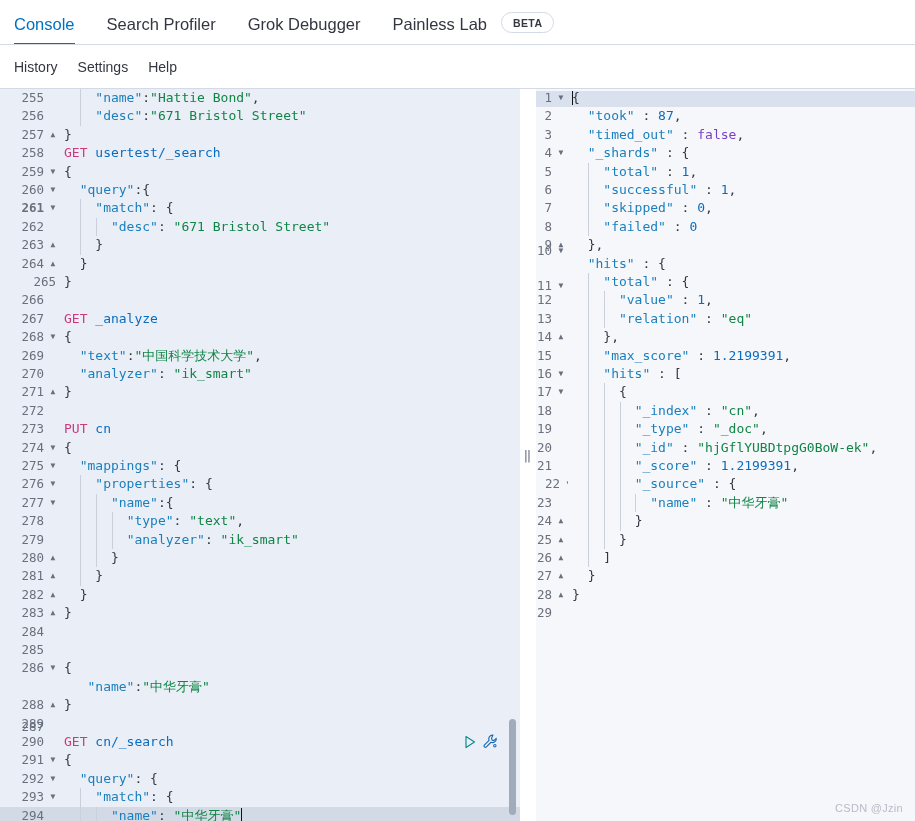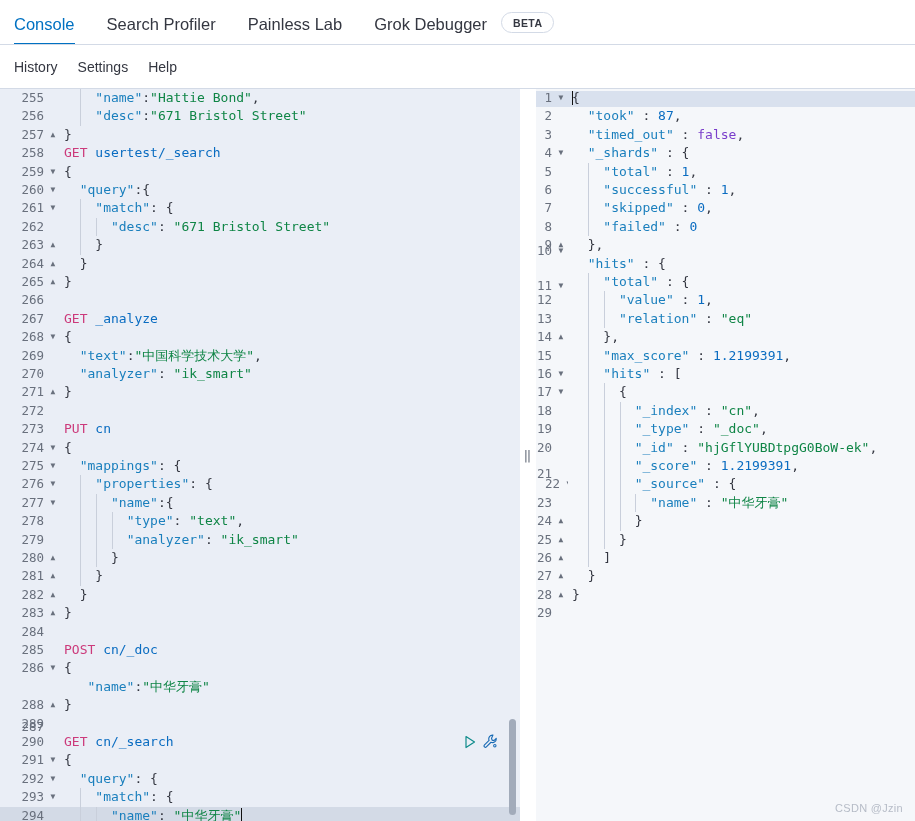--- a/index.html
+++ b/index.html
@@ -151,47 +151,47 @@
     z-index:9;letter-spacing:.3px;
   }
   .tophair{position:absolute;left:0;right:0;top:0;height:2px;background:#f5f7fa;z-index:4;}
 </style>
 </head>
 <body>
 
 <div class="topbar">
   <div class="tab active"><span>Console</span></div>
   <div class="tab"><span>Search Profiler</span></div>
+  <div class="tab"><span>Grok Debugger</span></div>
   <div class="tab"><span>Painless Lab</span></div>
-  <div class="tab"><span>Grok Debugger</span></div>
   <div class="beta">BETA</div>
 </div>
 <div class="tabrule"></div>
 
 <div class="subnav">
   <div class="item">History</div>
   <div class="item">Settings</div>
   <div class="item">Help</div>
 </div>
 
 <div class="console">
 
   <div class="pane left" id="left-pane">
     <div class="gutter">
         <div class="row" style="position:absolute;top:0.0px;left:0;right:0;"><span class="ln">255</span></div>
         <div class="row" style="position:absolute;top:18.4px;left:0;right:0;"><span class="ln">256</span></div>
         <div class="row" style="position:absolute;top:36.8px;left:0;right:0;"><span class="ln">257</span><span class="fold">▲</span></div>
         <div class="row" style="position:absolute;top:55.2px;left:0;right:0;"><span class="ln">258</span></div>
         <div class="row" style="position:absolute;top:73.6px;left:0;right:0;"><span class="ln">259</span><span class="fold">▼</span></div>
         <div class="row" style="position:absolute;top:92.0px;left:0;right:0;"><span class="ln">260</span><span class="fold">▼</span></div>
-        <div class="row" style="position:absolute;top:110.4px;left:0;right:0;"><span class="ln">261</span><span class="fold">▼</span></div>
+        <div class="row" style="position:absolute;top:110.4px;left:0;right:0;font-weight:bold;"><span class="ln">261</span><span class="fold">▼</span></div>
         <div class="row" style="position:absolute;top:128.8px;left:0;right:0;"><span class="ln">262</span></div>
         <div class="row" style="position:absolute;top:147.2px;left:0;right:0;"><span class="ln">263</span><span class="fold">▲</span></div>
         <div class="row" style="position:absolute;top:165.6px;left:0;right:0;"><span class="ln">264</span><span class="fold">▲</span></div>
-        <div class="row" style="position:absolute;top:184.0px;left:0;right:0;"><span class="ln">265</span><span class="fold">▲</span></div>
+        <div class="row" style="position:absolute;top:184.0px;left:12px;right:0;"><span class="ln">265</span><span class="fold">▲</span></div>
         <div class="row" style="position:absolute;top:202.4px;left:0;right:0;"><span class="ln">266</span></div>
         <div class="row" style="position:absolute;top:220.8px;left:0;right:0;"><span class="ln">267</span></div>
         <div class="row" style="position:absolute;top:239.2px;left:0;right:0;"><span class="ln">268</span><span class="fold">▼</span></div>
         <div class="row" style="position:absolute;top:257.6px;left:0;right:0;"><span class="ln">269</span></div>
         <div class="row" style="position:absolute;top:276.0px;left:0;right:0;"><span class="ln">270</span></div>
         <div class="row" style="position:absolute;top:294.4px;left:0;right:0;"><span class="ln">271</span><span class="fold">▲</span></div>
         <div class="row" style="position:absolute;top:312.8px;left:0;right:0;"><span class="ln">272</span></div>
         <div class="row" style="position:absolute;top:331.2px;left:0;right:0;"><span class="ln">273</span></div>
         <div class="row" style="position:absolute;top:349.6px;left:0;right:0;"><span class="ln">274</span><span class="fold">▼</span></div>
         <div class="row" style="position:absolute;top:368.0px;left:0;right:0;"><span class="ln">275</span><span class="fold">▼</span></div>
@@ -239,21 +239,20 @@
         <div class="codeline" style="top:368.0px;">  <span class="k-key">"mappings"</span><span class="k-punc">:</span><span class="k-punc"> </span><span class="k-punc">{</span></div>
         <div class="codeline" style="top:386.4px;"><span class="guide" style="left:20.4px"></span>    <span class="k-key">"properties"</span><span class="k-punc">:</span><span class="k-punc"> </span><span class="k-punc">{</span></div>
         <div class="codeline" style="top:404.8px;"><span class="guide" style="left:20.4px"></span><span class="guide" style="left:36.1px"></span>      <span class="k-key">"name"</span><span class="k-punc">:</span><span class="k-punc">{</span></div>
         <div class="codeline" style="top:423.2px;"><span class="guide" style="left:20.4px"></span><span class="guide" style="left:36.1px"></span><span class="guide" style="left:51.7px"></span>        <span class="k-key">"type"</span><span class="k-punc">:</span><span class="k-punc"> </span><span class="k-str">"text"</span><span class="k-punc">,</span></div>
         <div class="codeline" style="top:441.6px;"><span class="guide" style="left:20.4px"></span><span class="guide" style="left:36.1px"></span><span class="guide" style="left:51.7px"></span>        <span class="k-key">"analyzer"</span><span class="k-punc">:</span><span class="k-punc"> </span><span class="k-str">"ik_smart"</span></div>
         <div class="codeline" style="top:460.0px;"><span class="guide" style="left:20.4px"></span><span class="guide" style="left:36.1px"></span>      <span class="k-punc">}</span></div>
         <div class="codeline" style="top:478.4px;"><span class="guide" style="left:20.4px"></span>    <span class="k-punc">}</span></div>
         <div class="codeline" style="top:496.8px;">  <span class="k-punc">}</span></div>
         <div class="codeline" style="top:515.2px;"><span class="k-punc">}</span></div>
         <div class="codeline" style="top:533.6px;"></div>
-        <div class="codeline" style="top:552.0px;"><span class="k-method">POST</span> <span class="k-url">cn/_doc</span></div>
         <div class="codeline" style="top:570.4px;"><span class="k-punc">{</span></div>
         <div class="codeline" style="top:588.8px;">   <span class="k-key">"name"</span><span class="k-punc">:</span><span class="k-cjk">"中华牙膏"</span></div>
         <div class="codeline" style="top:607.2px;"><span class="k-punc">}</span></div>
         <div class="codeline" style="top:625.6px;"></div>
         <div class="codeline" style="top:644.0px;"><span class="k-method">GET</span> <span class="k-url">cn/_search</span></div>
         <div class="codeline" style="top:662.4px;"><span class="k-punc">{</span></div>
         <div class="codeline" style="top:680.8px;">  <span class="k-key">"query"</span><span class="k-punc">:</span><span class="k-punc"> </span><span class="k-punc">{</span></div>
         <div class="codeline" style="top:699.2px;"><span class="guide" style="left:20.4px"></span>    <span class="k-key">"match"</span><span class="k-punc">:</span><span class="k-punc"> </span><span class="k-punc">{</span></div>
         <div class="codeline hl" style="top:717.6px;"><span class="guide" style="left:20.4px"></span><span class="guide" style="left:36.1px"></span>      <span class="k-key">"name"</span><span class="k-punc">:</span><span class="k-punc"> </span><span class="k-cjk">"中华牙膏"</span><span class="caret"></span></div>
       </div>
@@ -293,21 +292,21 @@
         <div class="row" style="position:absolute;top:188px;left:0;right:0;"><span class="ln">11</span><span class="fold">▼</span></div>
         <div class="row" style="position:absolute;top:202.4px;left:0;right:0;"><span class="ln">12</span></div>
         <div class="row" style="position:absolute;top:220.8px;left:0;right:0;"><span class="ln">13</span></div>
         <div class="row" style="position:absolute;top:239.2px;left:0;right:0;"><span class="ln">14</span><span class="fold">▲</span></div>
         <div class="row" style="position:absolute;top:257.6px;left:0;right:0;"><span class="ln">15</span></div>
         <div class="row" style="position:absolute;top:276.0px;left:0;right:0;"><span class="ln">16</span><span class="fold">▼</span></div>
         <div class="row" style="position:absolute;top:294.4px;left:0;right:0;"><span class="ln">17</span><span class="fold">▼</span></div>
         <div class="row" style="position:absolute;top:312.8px;left:0;right:0;"><span class="ln">18</span></div>
         <div class="row" style="position:absolute;top:331.2px;left:0;right:0;"><span class="ln">19</span></div>
         <div class="row" style="position:absolute;top:349.6px;left:0;right:0;"><span class="ln">20</span></div>
-        <div class="row" style="position:absolute;top:376px;left:0;right:0;padding-left:28px;"><span class="ln">21</span></div>
+        <div class="row" style="position:absolute;top:368.0px;left:0;right:0;padding-left:28px;"><span class="ln">21</span></div>
         <div class="row" style="position:absolute;top:386.4px;left:8px;right:0;"><span class="ln">22</span><span class="fold">▼</span></div>
         <div class="row" style="position:absolute;top:404.8px;left:0;right:0;"><span class="ln">23</span></div>
         <div class="row" style="position:absolute;top:423.2px;left:0;right:0;"><span class="ln">24</span><span class="fold">▲</span></div>
         <div class="row" style="position:absolute;top:441.6px;left:0;right:0;"><span class="ln">25</span><span class="fold">▲</span></div>
         <div class="row" style="position:absolute;top:460.0px;left:0;right:0;"><span class="ln">26</span><span class="fold">▲</span></div>
         <div class="row" style="position:absolute;top:478.4px;left:0;right:0;"><span class="ln">27</span><span class="fold">▲</span></div>
         <div class="row" style="position:absolute;top:496.8px;left:0;right:0;"><span class="ln">28</span><span class="fold">▲</span></div>
         <div class="row" style="position:absolute;top:515.2px;left:0;right:0;"><span class="ln">29</span></div>
       </div>
     <div class="codearea" id="right-code">

